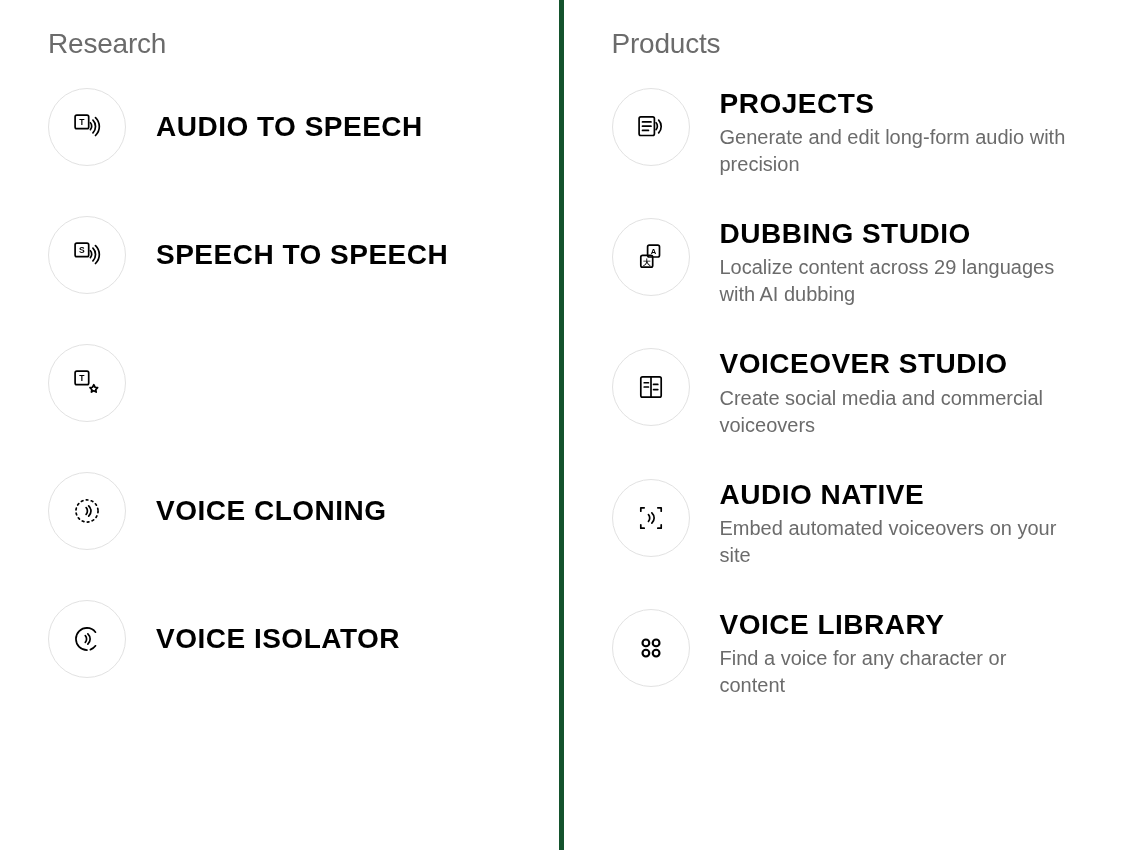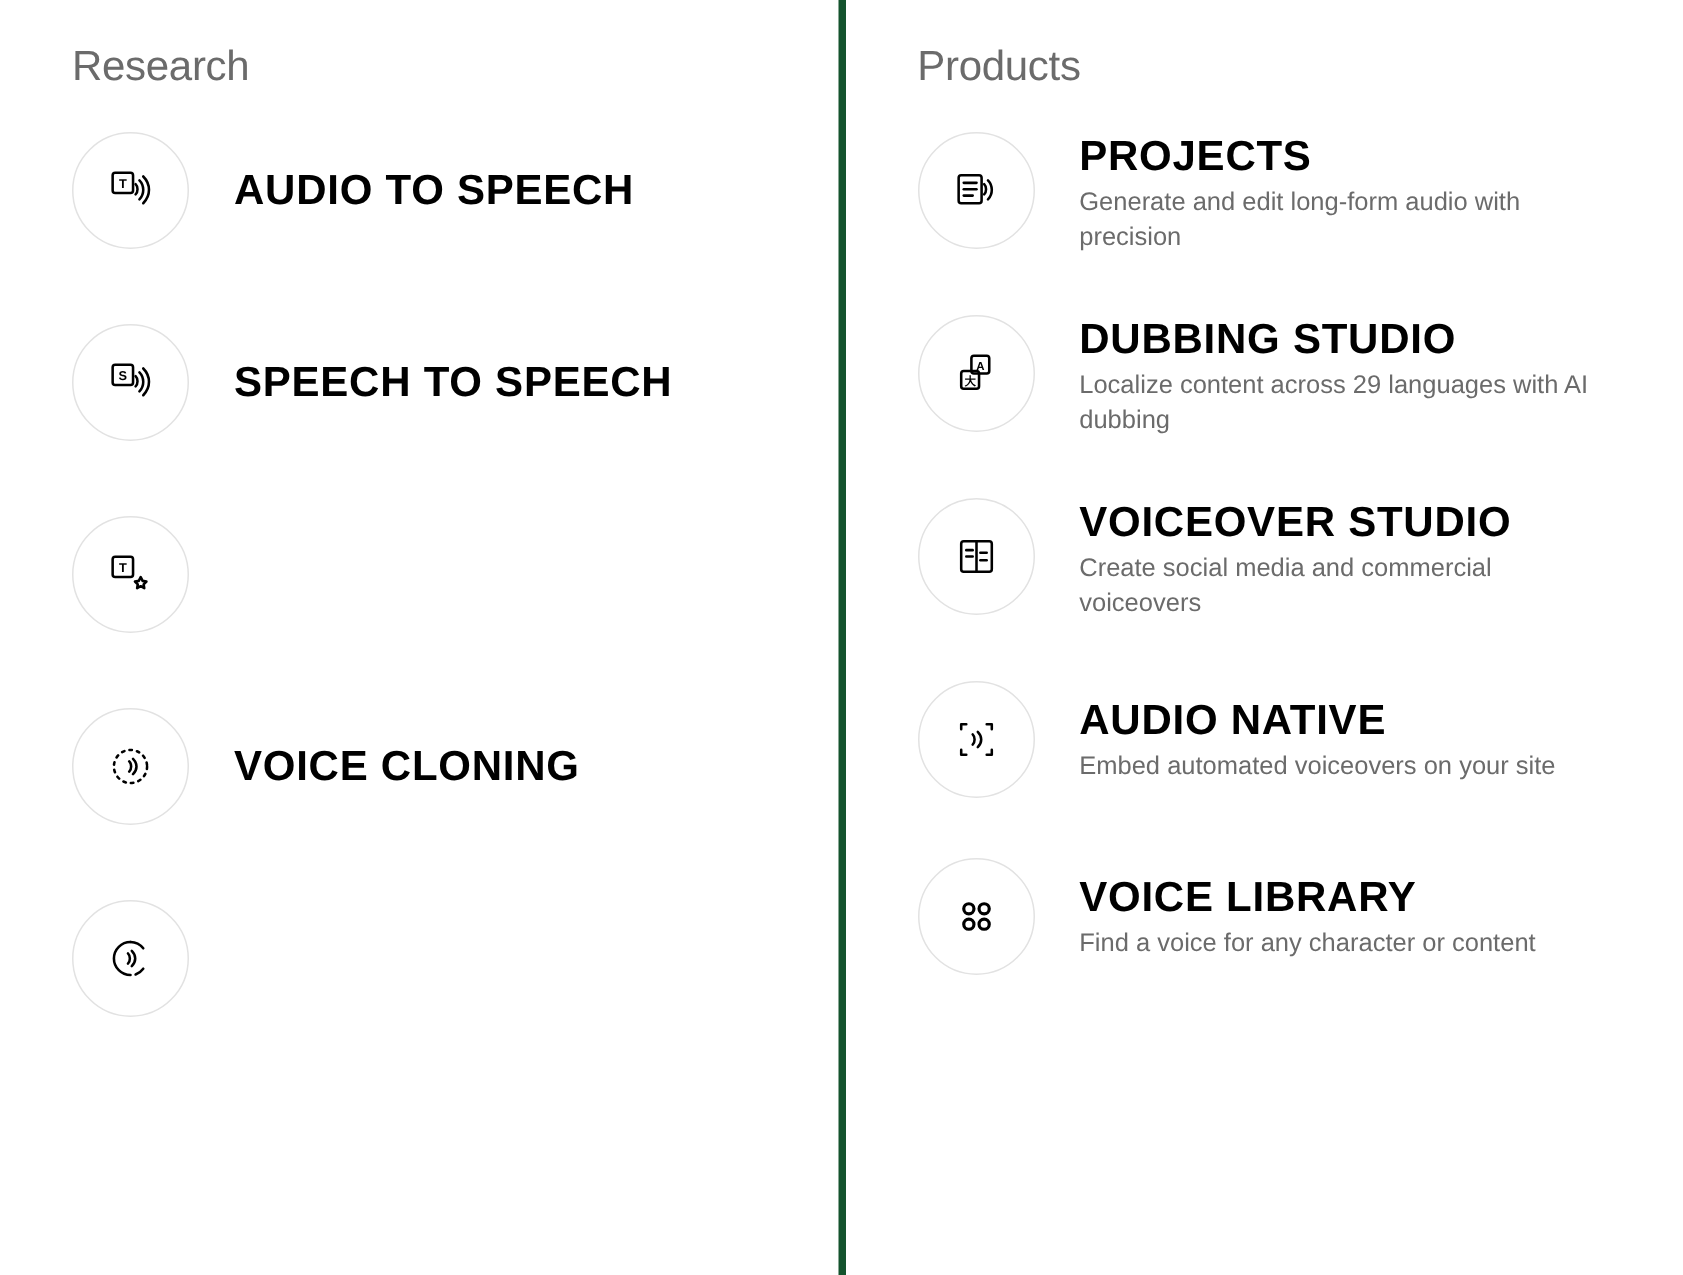--- a/index.html
+++ b/index.html
@@ -12,21 +12,21 @@
   .item.simple { align-items: center; }
   .icon-circle {
     flex: 0 0 78px; width: 78px; height: 78px; border-radius: 50%;
     border: 1px solid #e2e2e2; background: #fff;
     display: flex; align-items: center; justify-content: center;
     color: #000;
   }
   .icon-circle svg { width: 34px; height: 34px; display: block; }
   .item-body { display: flex; flex-direction: column; justify-content: center; min-height: 78px; gap: 4px; }
   .item-title { font-size: 28px; font-weight: 800; letter-spacing: 0.5px; color: #000; line-height: 1.15; }
-  .item-desc  { font-size: 17px; font-weight: 400; color: #6b6b6b; line-height: 1.35; max-width: 360px; }
+  .item-desc  { font-size: 20px; font-weight: 400; color: #6b6b6b; line-height: 1.35; max-width: 360px; }
   .col-right .item { margin-bottom: 40px; }
 </style>
 </head>
 <body>
 
 <div class="container">
 
   <div class="col col-left">
     <div class="section-title">Research</div>
 
@@ -85,20 +85,23 @@
 
     <div class="item simple">
       <div class="icon-circle">
         <svg viewBox="0 0 40 40" fill="none" stroke="currentColor" stroke-width="2" stroke-linecap="round" stroke-linejoin="round">
           <path d="M20 7a13 13 0 0 0 0 26"></path>
           <path d="M20 7a13 13 0 0 1 10 5"></path>
           <path d="M30 28a13 13 0 0 1-6 4.5"></path>
           <path d="M18 16c1 1 1.5 2.5 1.5 4s-.5 3-1.5 4"></path>
           <path d="M21 14c1.8 1.8 2.7 3.8 2.7 6s-.9 4.2-2.7 6"></path>
         </svg>
+      </div>
+      <div class="item-body">
+        <div class="item-title">VOICE ISOLATOR</div>
       </div>
     </div>
   </div>
 
   <div class="col col-right">
     <div class="section-title">Products</div>
 
     <div class="item">
       <div class="icon-circle">
         <svg viewBox="0 0 40 40" fill="none" stroke="currentColor" stroke-width="2" stroke-linecap="round" stroke-linejoin="round">

